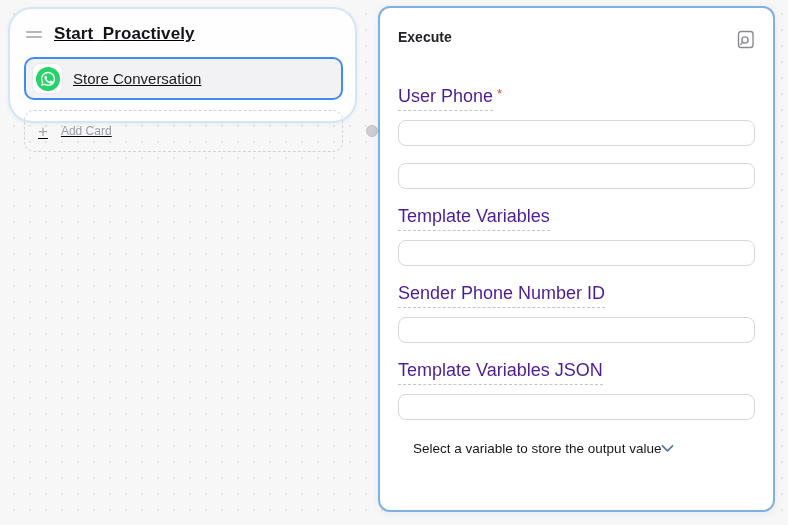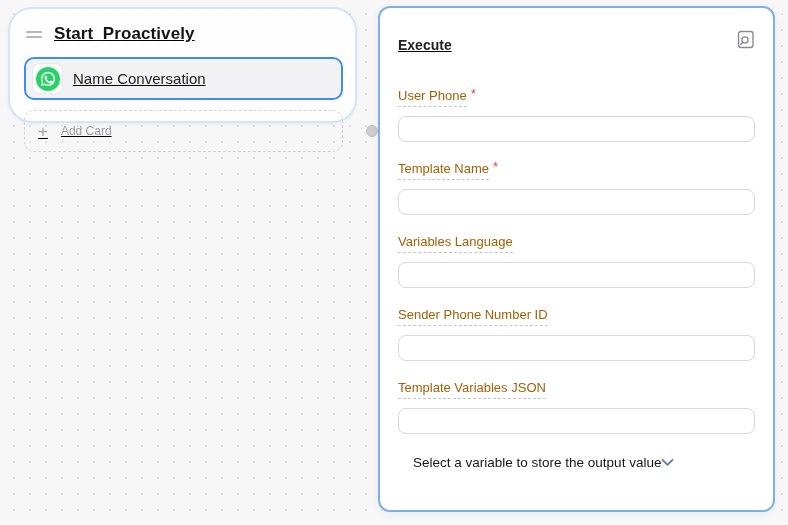--- a/index.html
+++ b/index.html
@@ -54,29 +54,29 @@
     border-radius:50%; background:#cdcdd2; border:1px solid #c1c1c7; cursor:crosshair;
   }
 
   
   .execute-panel {
     position:absolute; left:378px; top:6px; width:397px; height:506px;
     background:#ffffff; border:2px solid #7fb0e4; border-radius:12px;
     box-shadow:0 2px 8px rgba(30,64,120,0.07);
     padding:0 18px;
   }
-  .panel-header { display:flex; align-items:flex-end; justify-content:space-between; padding-top:21px;text-decoration:underline; }
+  .panel-header { display:flex; align-items:flex-start; justify-content:space-between; padding-top:21px; }
   .panel-title { font-size:14px; font-weight:600; color:#232327; }
   .inspect-btn { background:none; border:none; cursor:pointer; padding:0; display:flex; }
 
   .fields { margin-top:33px; }
   .field { margin-bottom:17px; }
   .label-row { margin-bottom:9px; }
   .field-label {
-    display:inline-block; font-size:13px; color:#a16207;
+    display:inline-block; font-size:18px; color:#4c1d95;
     border-bottom:1px dashed #c4c4ca; padding-bottom:3px;
   }
   .req-star { color:#e0443f; font-size:13px; margin-left:4px; vertical-align:top; }
   .text-input {
     width:100%; height:26px; border:1px solid #d7d7dc; border-radius:8px;
     background:#fff; padding:0 10px; font-family:"Liberation Sans",sans-serif;
     font-size:13px; color:#232327; outline:none;
   }
 
   .store-group { margin-top:19px; }
@@ -103,21 +103,21 @@
       <span class="node-title">Start_Proactively</span>
     </div>
 
     <div class="card-item">
       <span class="wa-tile">
         <svg width="24" height="24" viewBox="0 0 24 24">
           <circle cx="12" cy="12" r="12" fill="#25d366"></circle>
           <path fill="#ffffff" d="M12.04 4.8a7.1 7.1 0 0 0-6.12 10.7L5 19l3.6-.93a7.1 7.1 0 1 0 3.44-13.27zm0 1.44a5.67 5.67 0 1 1-2.9 10.55l-.33-.2-2.13.55.57-2.06-.22-.34a5.67 5.67 0 0 1 5.01-8.5zm-2.3 2.62c-.14 0-.36.05-.55.26-.19.2-.72.7-.72 1.7s.74 1.97.84 2.1c.1.14 1.43 2.2 3.46 3 1.7.68 2.04.54 2.41.51.37-.03 1.2-.49 1.37-.96.17-.48.17-.89.12-.97-.05-.09-.19-.14-.4-.24-.2-.1-1.2-.6-1.39-.66-.19-.07-.32-.1-.46.1-.14.2-.53.66-.65.8-.12.14-.24.15-.44.05-.2-.1-.86-.31-1.63-1-.6-.54-1-1.2-1.12-1.4-.12-.2-.01-.31.09-.41.09-.1.2-.24.3-.36.1-.12.14-.2.2-.34.07-.14.04-.26-.01-.36-.05-.1-.45-1.1-.62-1.5-.16-.39-.33-.32-.46-.32h-.34z"></path>
         </svg>
       </span>
-      <span class="card-item-label">Name Conversation</span>
+      <span class="card-item-label">Store Conversation</span>
     </div>
 
     <div class="add-card">
       <span class="plus-icon">+</span>
       <span class="add-card-label">Add Card</span>
     </div>
   </div>
 
   <div class="connector-port"></div>
 
@@ -138,29 +138,26 @@
     <div class="fields">
 
       <div class="field">
         <div class="label-row">
           <span class="field-label">User Phone</span><span class="req-star">*</span>
         </div>
         <input class="text-input" type="text" value="" style="">
       </div>
 
       <div class="field">
-        <div class="label-row">
-          <span class="field-label">Template Name</span><span class="req-star">*</span>
-        </div>
         <input class="text-input" type="text" value="" style="">
       </div>
 
       <div class="field">
         <div class="label-row">
-          <span class="field-label">Variables Language</span>
+          <span class="field-label">Template Variables</span>
         </div>
         <input class="text-input" type="text" value="" style="">
       </div>
 
       <div class="field">
         <div class="label-row">
           <span class="field-label">Sender Phone Number ID</span>
         </div>
         <input class="text-input" type="text" value="" style="">
       </div>

